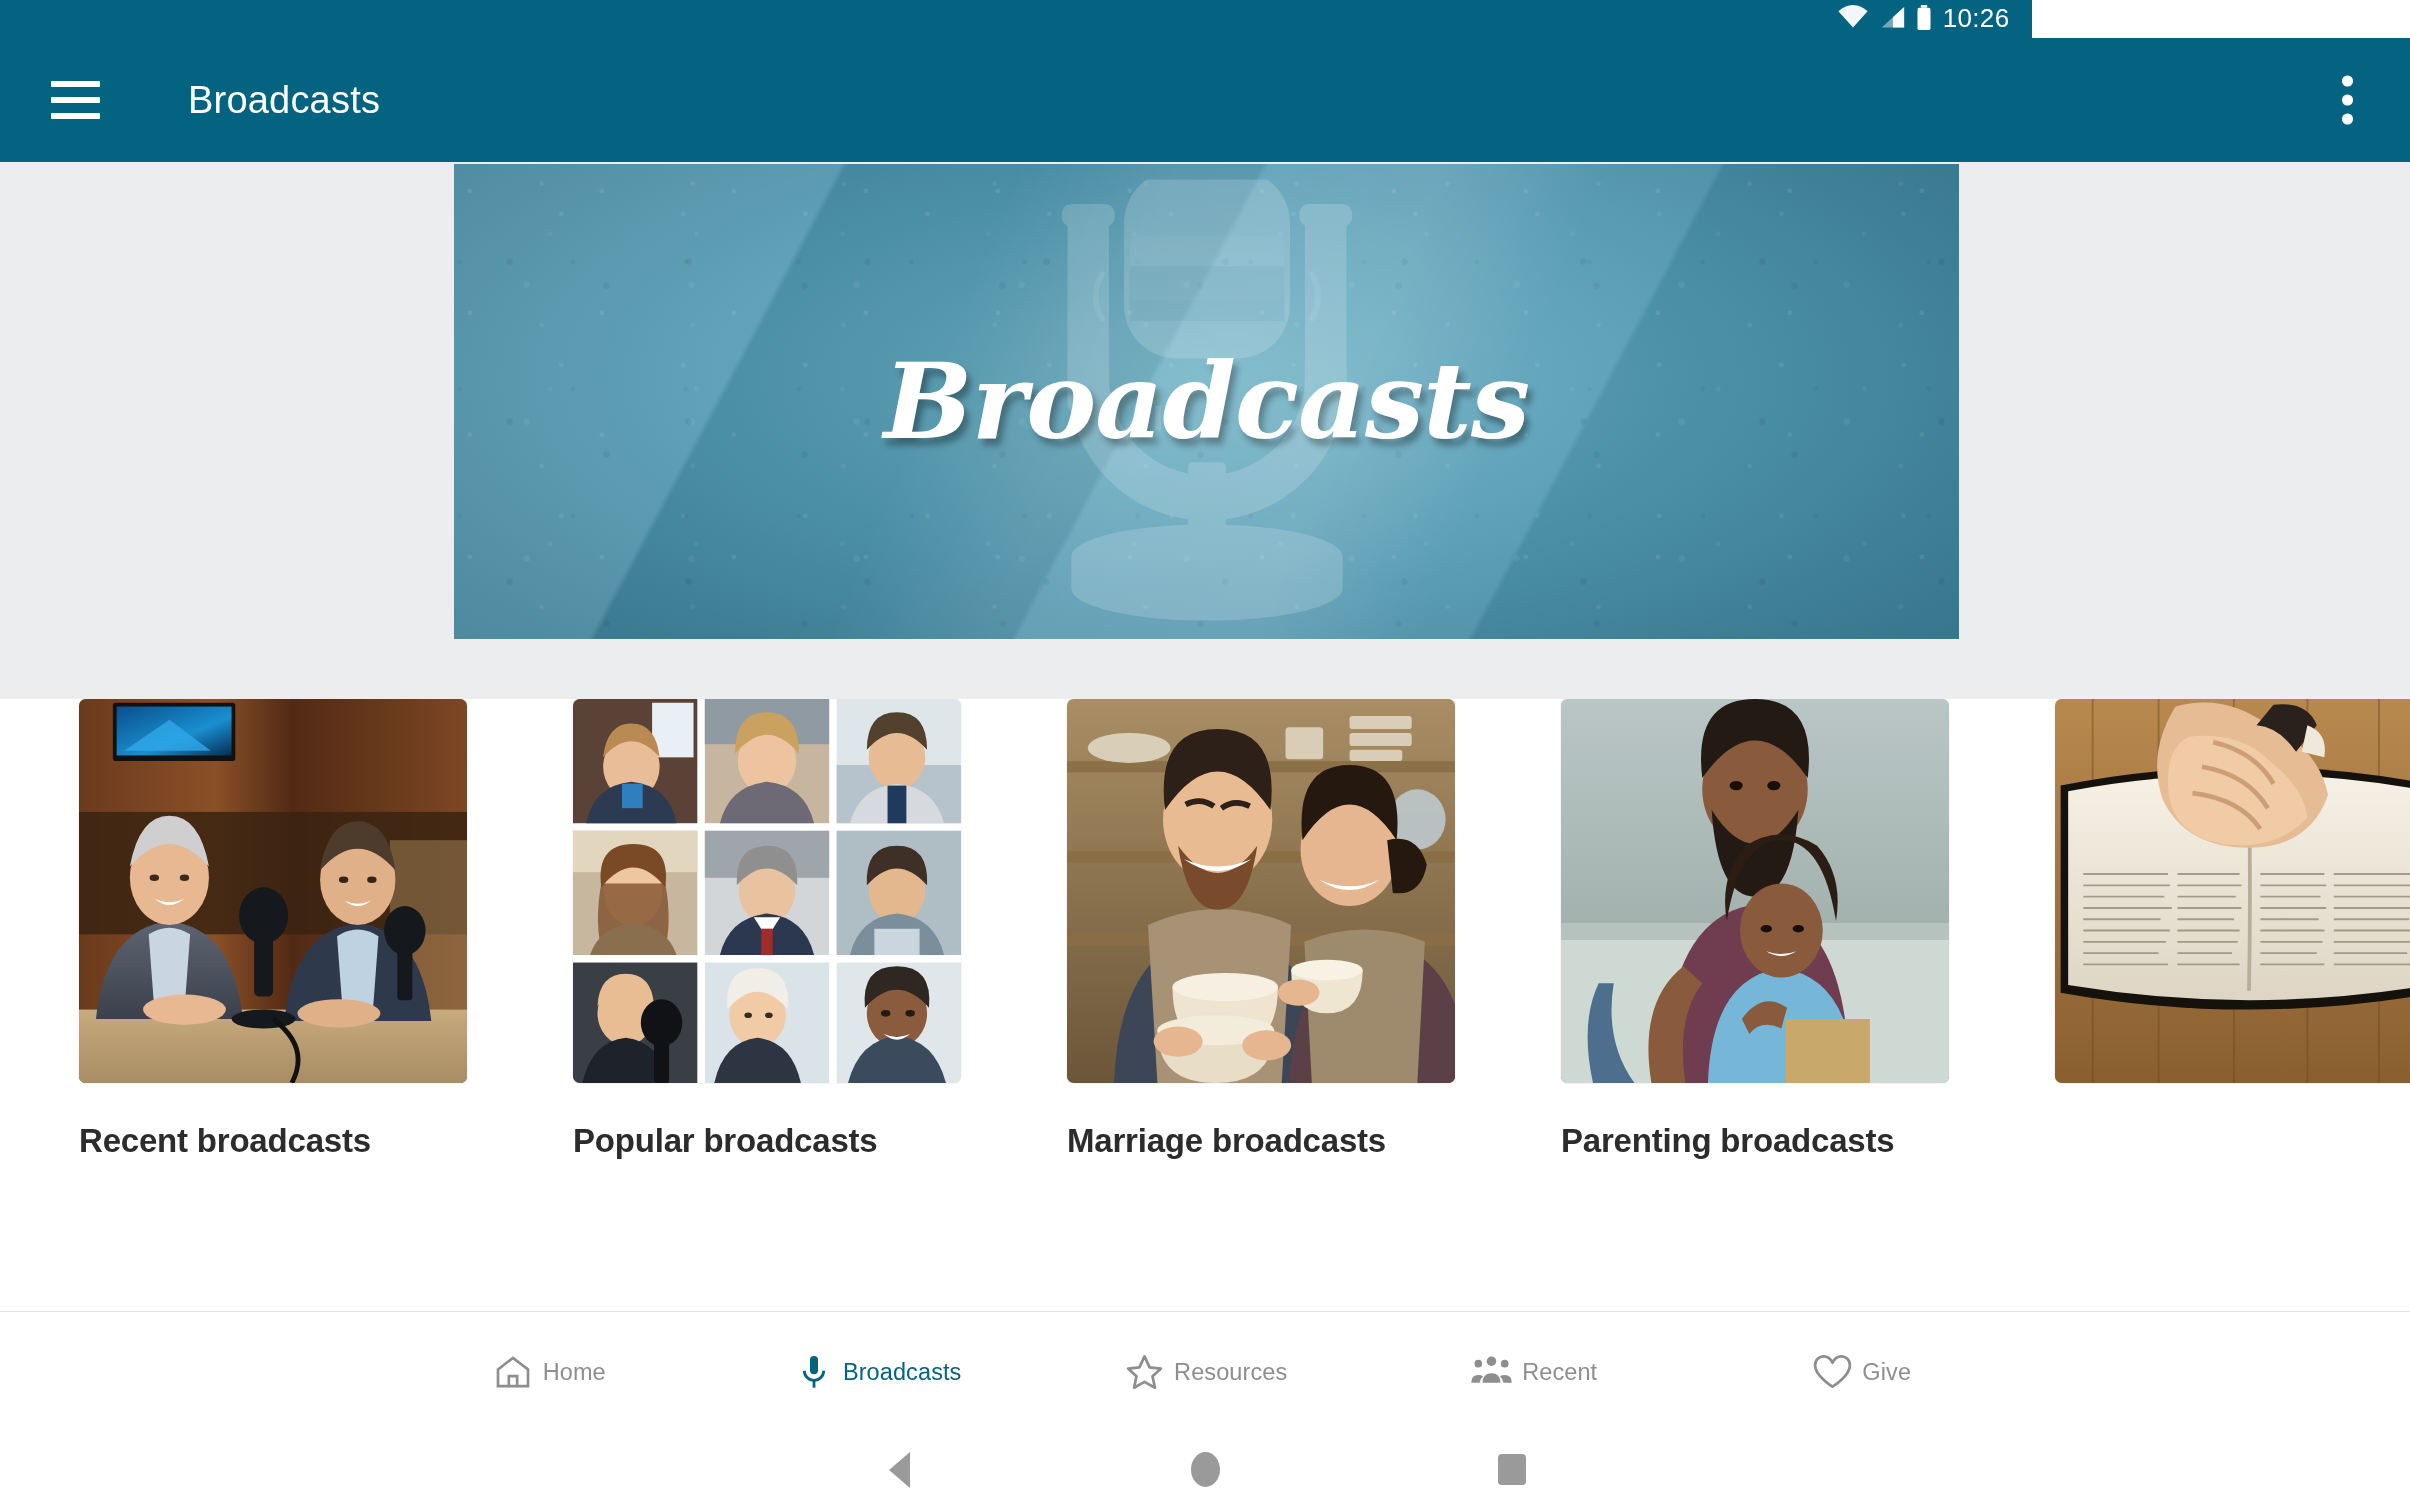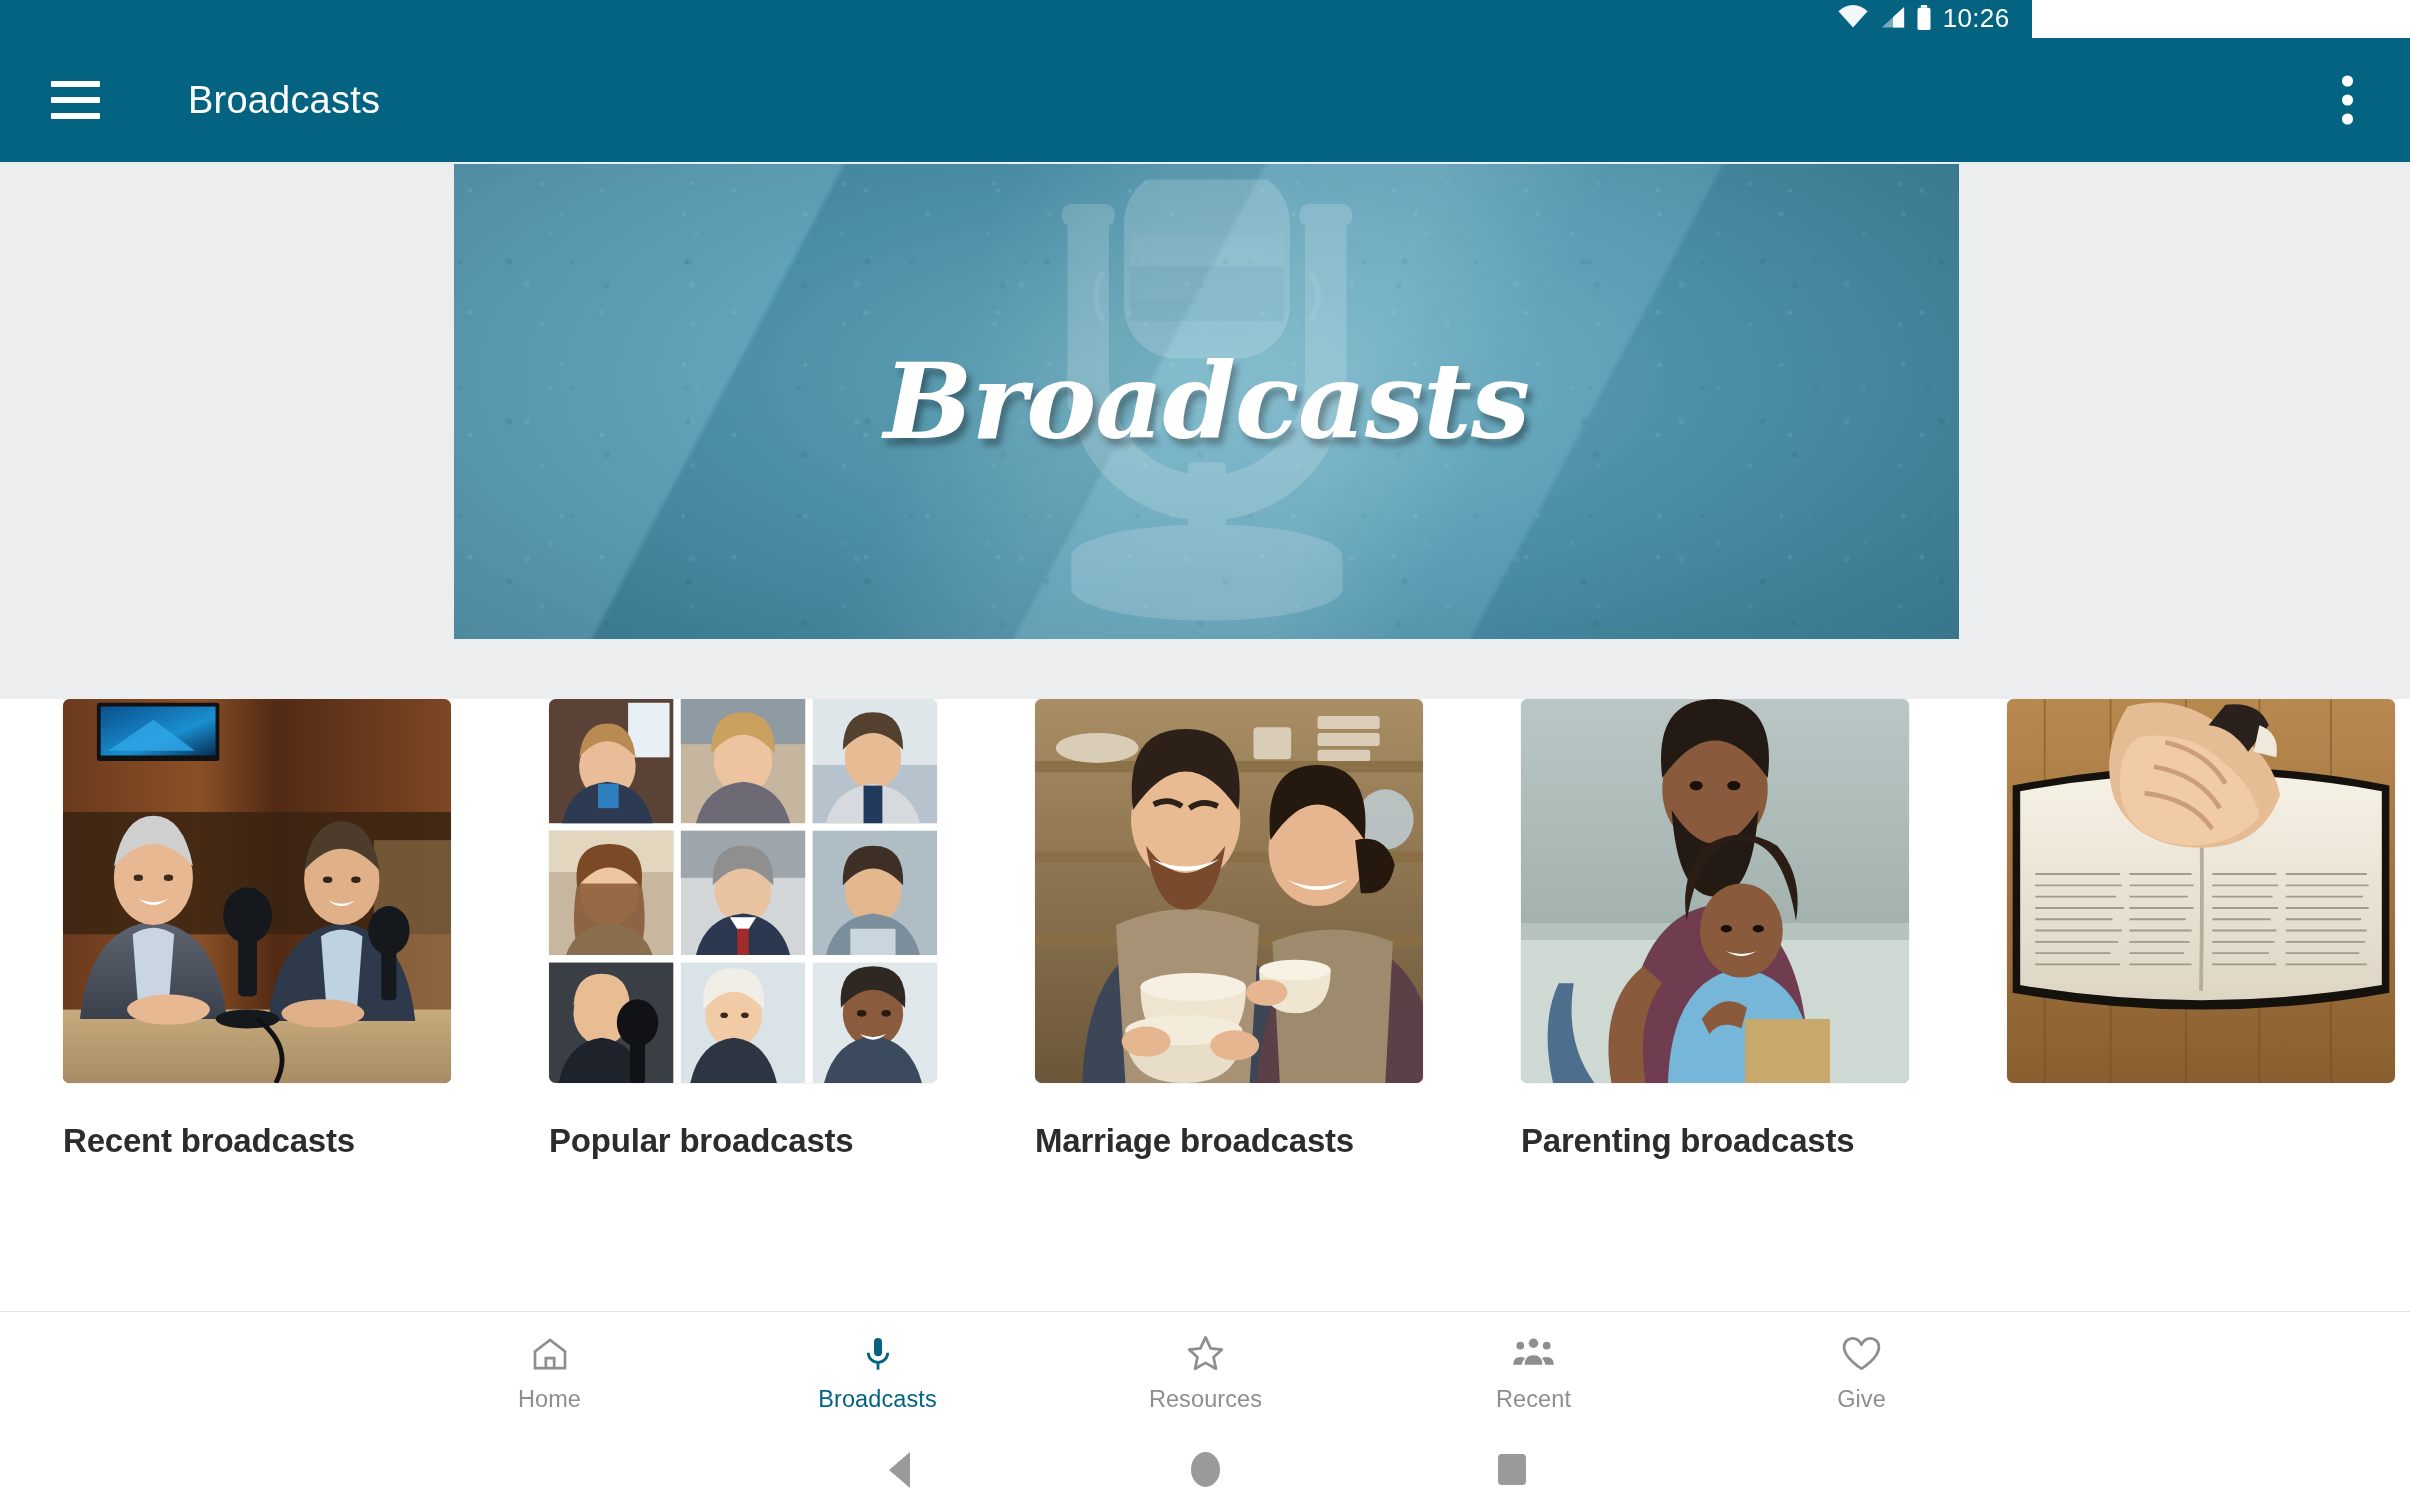--- a/index.html
+++ b/index.html
@@ -173,22 +173,22 @@
   
   .card-row {
     position: absolute;
     top: 699px;
     left: 0;
     width: 2411px;
     height: 593px;
     background: #ffffff;
     display: flex;
     align-items: flex-start;
-    padding-left: 63px;
-    gap: 4px;
+    padding-left: 79px;
+    gap: 12px;
     overflow: hidden;
   }
   .bcard {
     width: 482px;
     flex: 0 0 482px;
     cursor: pointer;
   }
   .bcard-thumb {
     width: 388px;
     height: 384px;
@@ -218,21 +218,21 @@
     height: 121px;
     background: #ffffff;
     border-top: 0.9px solid #e2e2e2;
     display: flex;
     align-items: center;
     justify-content: center;
   }
   .nav-item {
     width: 328px;
     display: flex;
-    flex-direction: column;
+    flex-direction: row;
     align-items: center;
     justify-content: center;
     gap: 9.4px;
     cursor: pointer;
   }
   .nav-item .nav-icon { height: 45px; display: flex; align-items: center; justify-content: center; }
   .nav-item .nav-label {
     font-size: 23.5px;
     color: #8e8e8e;
     letter-spacing: 0.1px;

